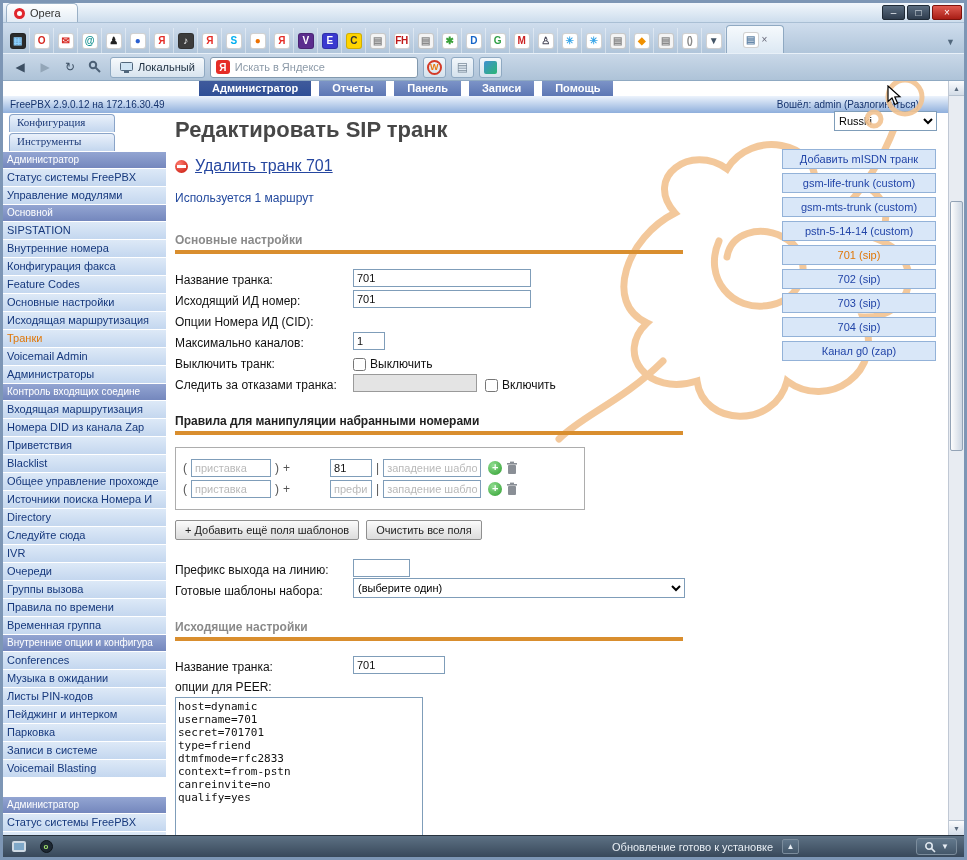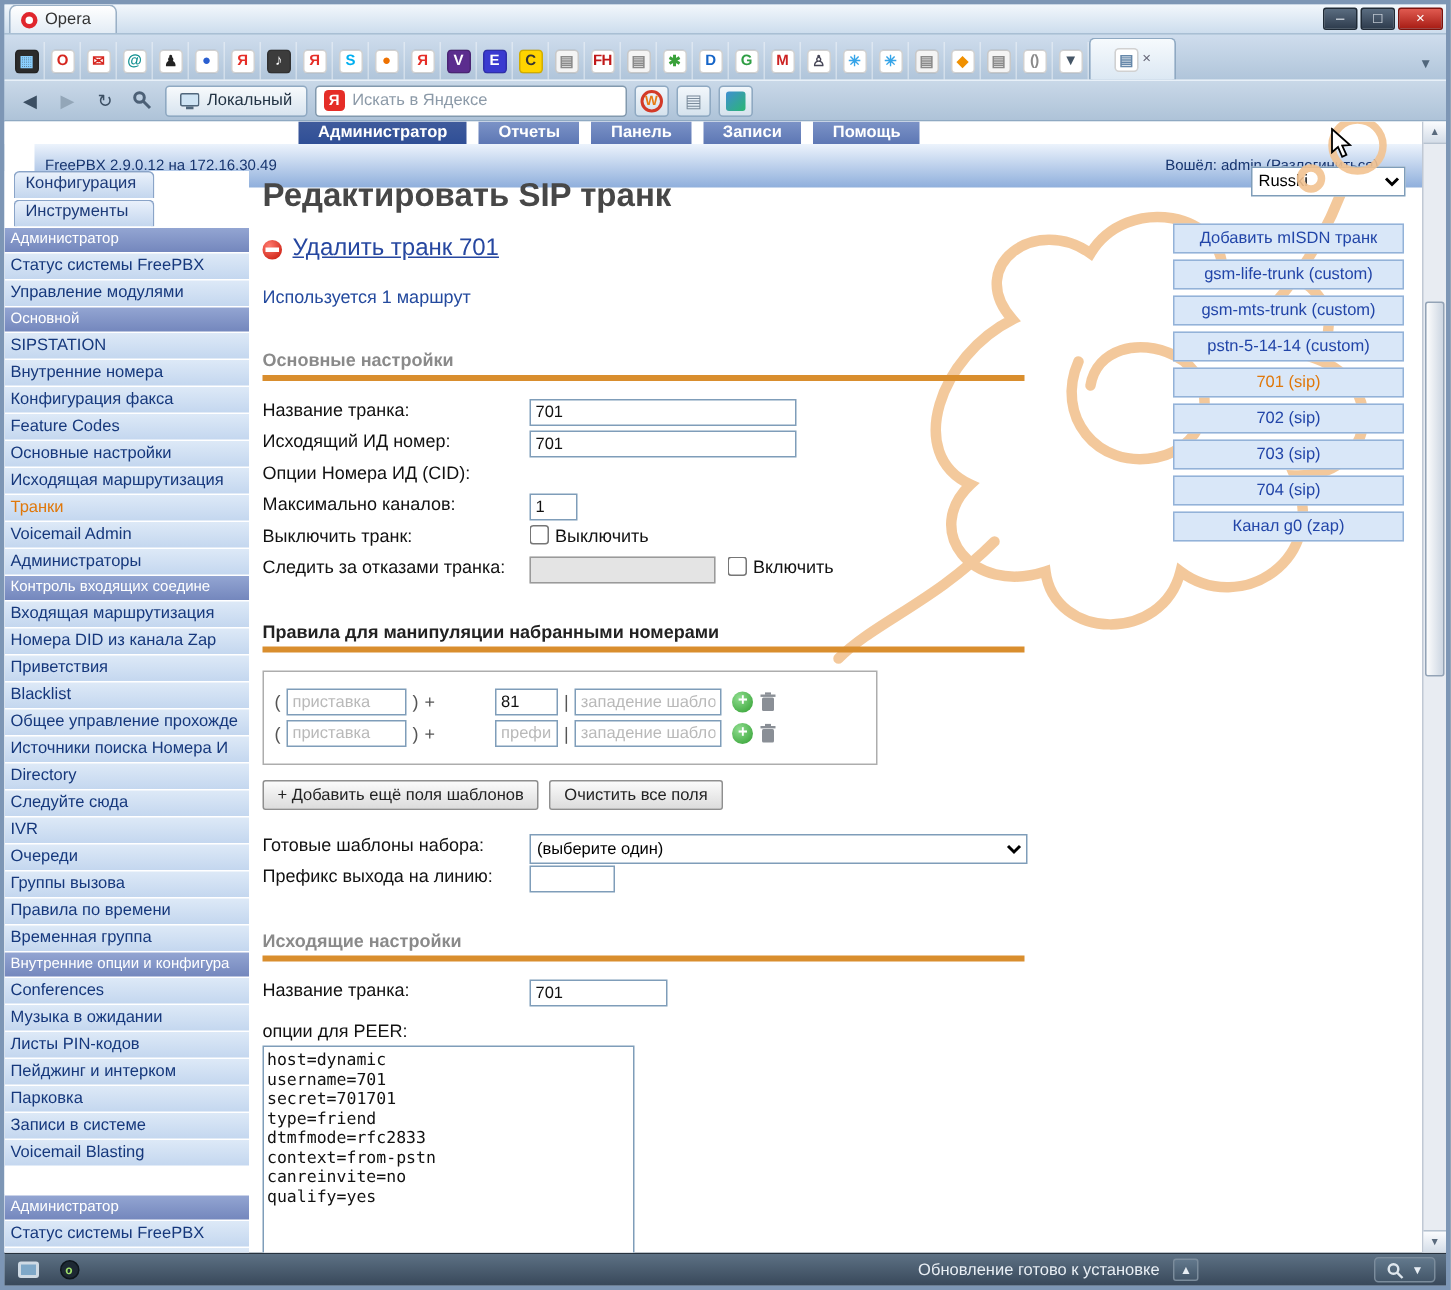--- a/index.html
+++ b/index.html
@@ -70,51 +70,51 @@
   .wm-top { position:absolute; left:856px; top:0; z-index:6; pointer-events:none; }
   .cursor { position:absolute; left:884px; top:4px; z-index:10; pointer-events:none; }
 
   .pbx-tabs { position:absolute; top:0; left:0; right:16px; height:15px; overflow:hidden;
     display:flex; align-items:flex-end; gap:8px; padding-left:196px; background:#fff; z-index:2; }
   .pbx-tab { height:22px; padding:8px 13px 2px; border-radius:4px 4px 0 0;
     background:linear-gradient(#8aa0d0,#5d77b4); color:#fff; font-size:11px; font-weight:bold;
     white-space:nowrap; }
   .pbx-tab.first { background:linear-gradient(#47609f,#2f4f96); }
 
-  .pbx-infobar { position:absolute; top:15px; height:29px; left:0; right:16px;
+  .pbx-infobar { position:absolute; top:15px; height:17px; left:0; right:16px;
     background:linear-gradient(#ecf3fc,#8fafdc); font-size:10px; color:#16346e;
-    display:flex; align-items:center; padding:0 7px; z-index:2;margin-left:20px; }
+    display:flex; align-items:center; padding:0 7px; z-index:2; }
   .login-area { margin-left:auto; margin-right:22px; }
   .login-area a { color:#16346e; text-decoration:none; }
 
   
   .sidebar { position:absolute; top:33px; left:0; width:163px; bottom:0; font-size:11px; z-index:3; background:#fff; }
-  .side-tab { width:94px; margin:0 0 1px 6px; background:linear-gradient(#eaf1fb,#c3d6ee);
+  .side-tab { width:106px; margin:0 0 1px 6px; background:linear-gradient(#eaf1fb,#c3d6ee);
     border:1px solid #8aa4c8; border-bottom:none; border-radius:4px 4px 0 0;
-    padding:1px 7px 16px; color:#1c3a78; height:15px; overflow:hidden; white-space:nowrap; }
+    padding:1px 7px 16px; color:#1c3a78; height:15px; overflow:hidden; white-space:nowrap;font-family:Liberation Serif, serif; }
   .side-list { margin-top:1px; }
   .sitem { height:17px; margin-bottom:1px; padding:2px 4px 0; white-space:nowrap; overflow:hidden; }
   .sitem.item { background:linear-gradient(#dde9f7,#c4d7ef); color:#16387c; }
   .sitem.active { background:linear-gradient(#dde9f7,#c4d7ef); color:#e0780a; }
   .sitem.header { background:linear-gradient(#93a5d2,#7487bd); color:#fff; font-size:10px; height:16px; }
   .sitem.spacer { background:#fff; height:18px; }
 
   
   .content { position:absolute; left:172px; top:30px; width:606px; z-index:2; font-size:12px; color:#111; }
   .page-title { font-size:22px; font-weight:bold; color:#474747; margin:6px 0 14px; }
   .del-row { display:flex; align-items:center; gap:7px; margin:4px 0 16px; }
   .del-icon { width:13px; height:13px; border-radius:50%; position:relative;
     background:radial-gradient(circle at 35% 30%, #ff7a6e, #c41205); }
   .del-icon::after { content:""; position:absolute; left:2px; top:5px; width:9px; height:3px; background:#fff; }
   a.link { color:#2647a0; text-decoration:underline; font-size:16px; cursor:pointer; }
   .usage { color:#244a9e; font-size:12px; display:inline-block; margin-bottom:6px; cursor:pointer; }
   .section { font-size:12px; font-weight:bold; color:#8a8a8a; width:508px;
     margin:22px 0 12px; padding-bottom:3px; border-bottom:4px solid #d98e2e; }
   .section.dark { color:#222; }
-  .frow { display:flex; align-items:flex-start; min-height:21px; }
+  .frow { display:flex; align-items:flex-end; min-height:21px; }
   .frow label { width:178px; flex-shrink:0; }
   .cb-label { margin-left:4px; }
   input.txt { height:18px; border:1px solid #7f9db9; font-size:11px; padding:1px 3px;
     font-family:"Liberation Sans", sans-serif; background:#fff; color:#111; }
   input.txt::placeholder { color:#b9b9b9; }
   .w175 { width:178px; } .w30 { width:32px; } .w90 { width:92px; } .w55 { width:57px; }
   input.disabled-field { background:#e4e4e4; border:1px solid #9a9a9a; width:124px; margin-right:8px; }
   select { height:20px; font-size:11px; border:1px solid #7f9db9; background:#fff;
     font-family:"Liberation Sans", sans-serif; }
   .w232 { width:234px; } .w330 { width:332px; }
@@ -574,28 +574,28 @@
           </span>
         </div>
       </div>
 
       <div class="btn-row">
         <button class="btn" data-interactable="true">+ Добавить ещё поля шаблонов</button>
         <button class="btn" data-interactable="true">Очистить все поля</button>
       </div>
 
       <div class="frow">
+        <label data-interactable="false">Префикс выхода на линию:</label>
+        <input class="txt w55" data-interactable="true" style="">
+      </div>
+      <div class="frow">
         <label data-interactable="false">Готовые шаблоны набора:</label>
         <select class="w330" data-interactable="true">
           <option>(выберите один)</option>
         </select>
-      </div>
-      <div class="frow">
-        <label data-interactable="false">Префикс выхода на линию:</label>
-        <input class="txt w55" data-interactable="true" style="">
       </div>
 
       <div class="section" data-interactable="false">Исходящие настройки</div>
 
       <div class="frow">
         <label data-interactable="false">Название транка:</label>
         <input class="txt w90" data-interactable="true" value="701" style="">
       </div>
       <div class="peer-label" data-interactable="false">опции для PEER:</div>
       <textarea class="peer" data-interactable="true" spellcheck="false" style="">host=dynamic

